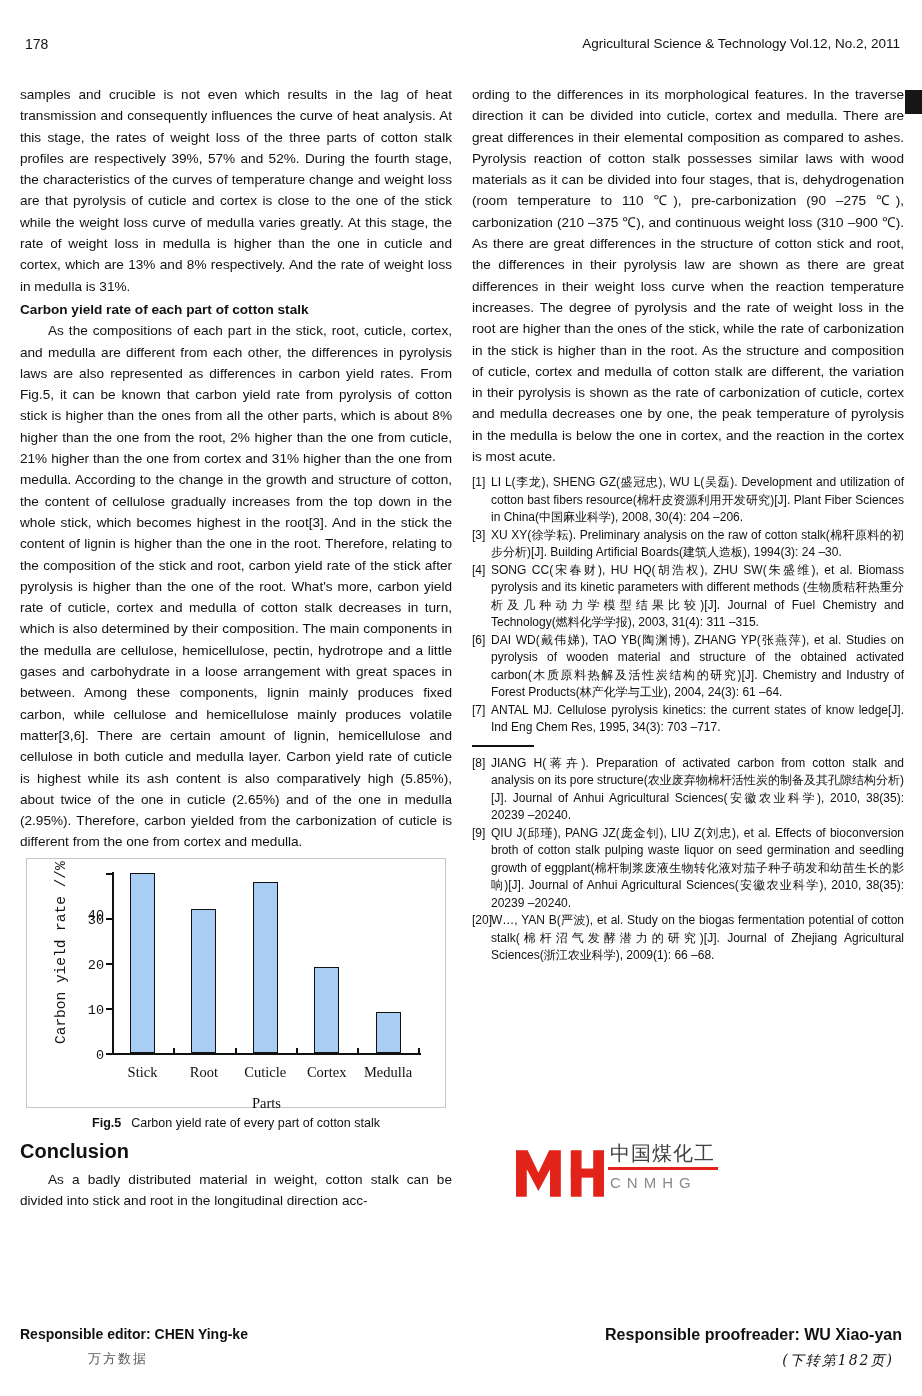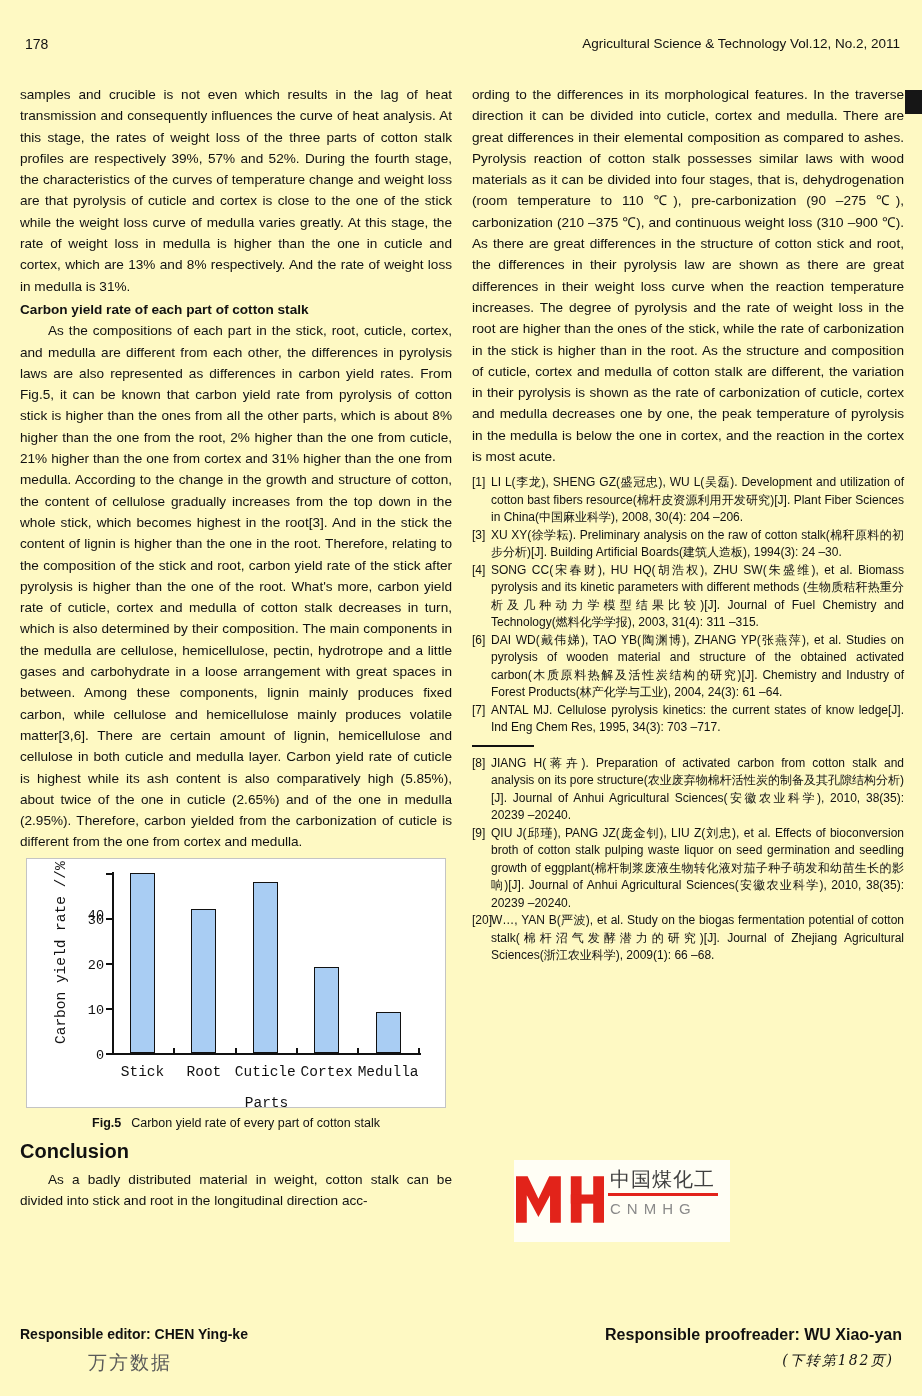--- a/index.html
+++ b/index.html
@@ -1,19 +1,19 @@
 <!DOCTYPE html>
 <html><head>
 <meta charset="utf-8">
 <style>
   * { margin:0; padding:0; box-sizing:border-box; }
   html,body { background:#e8e8e8; }
   .page {
     position:relative; width:922px; height:1396px; margin:0 auto;
-    background:#fef9c3; color:#111;
+    background:#ffffff; color:#111;
     font-family:"Liberation Sans", sans-serif;
     overflow:hidden;
   }
   .hdr-num { position:absolute; left:25px; top:36px; font-size:14px; }
   .hdr-journal { position:absolute; right:22px; top:36px; font-size:13.5px; }
   .corner-mark { position:absolute; left:905px; top:90px; width:17px; height:24px; background:#161616; }
 
   .col { position:absolute; top:84px; font-size:13.6px; line-height:21.3px; text-align:justify; }
   .col-left  { left:20px;  width:432px; }
   .col-right { left:472px; width:432px; }
@@ -24,42 +24,42 @@
 
   .figure {
     position:relative; margin-top:5px; margin-left:6px;
     width:420px; height:250px; border:1px solid #c4c4c4; background:#fff;
   }
   .fig-caption { margin-top:7px; text-align:center; font-size:12.5px; line-height:16px; }
   .fig-caption b { margin-right:10px; }
   .axis { position:absolute; background:#111; }
   .bar  { position:absolute; border:1px solid #111; }
   .ytick-label { position:absolute; font-family:"Liberation Mono","DejaVu Sans Mono",monospace; font-size:13.5px; text-align:right; }
-  .cat-label, .x-label { position:absolute; font-family:Liberation Mono, monospace; font-size:14.5px; text-align:center; }
+  .cat-label, .x-label { position:absolute; font-family:Liberation Serif, serif; font-size:14.5px; text-align:center; }
   .y-label {
     position:absolute; font-family:"Liberation Mono","DejaVu Sans Mono",monospace; font-size:14.5px;
     transform:rotate(-90deg); transform-origin:left top; white-space:nowrap;
   }
 
   .conclusion-heading { font-size:20px; font-weight:bold; margin-top:10px; }
   .conclusion-para { margin-top:7px; }
 
   .refs-heading { font-size:17.5px; font-weight:bold; font-style:italic; margin-top:13px; }
   .refs { margin-top:7px; font-size:12px; line-height:17.5px; }
   .ref { padding-left:19px; text-indent:-19px; text-align:justify; }
   .ref .mk { display:inline-block; width:19px; text-indent:0; }
   .footnote-rule { width:62px; height:2px; background:#111; margin:8px 0 8px 0; }
 
   .footer-editor { position:absolute; left:20px; top:1326px; font-weight:bold; font-size:14px; }
-  .wanfang { position:absolute; left:88px; top:1350px; font-size:19px; color:#595959; letter-spacing:2px; }
+  .wanfang { position:absolute; left:88px; top:1350px; font-size:13px; color:#595959; letter-spacing:2px; }
   .footer-proof { position:absolute; right:20px; top:1326px; font-weight:bold; font-size:16px; }
   .footer-cont { position:absolute; right:28px; top:1352px; font-family:"DejaVu Serif","Liberation Serif",serif; font-style:italic; font-size:14px; letter-spacing:2px; }
 
   .watermark {
-    position:absolute; left:514px; top:1160px; width:216px; height:82px;
+    position:absolute; left:514px; top:1134px; width:216px; height:82px;
     background:rgba(255,255,255,0.84); z-index:5;text-align:right;
   }
   .wm-glyph { position:absolute; left:2px; top:8px; }
   .wm-cn { position:absolute; left:96px; top:6px; font-size:20px; color:#3f3f3f; letter-spacing:1px; white-space:nowrap; }
   .wm-rule { position:absolute; left:94px; top:33px; width:110px; height:2.5px; }
   .wm-latin { position:absolute; left:96px; top:40px; font-size:15px; letter-spacing:6px; }
 </style>
 </head>
 <body>
 

